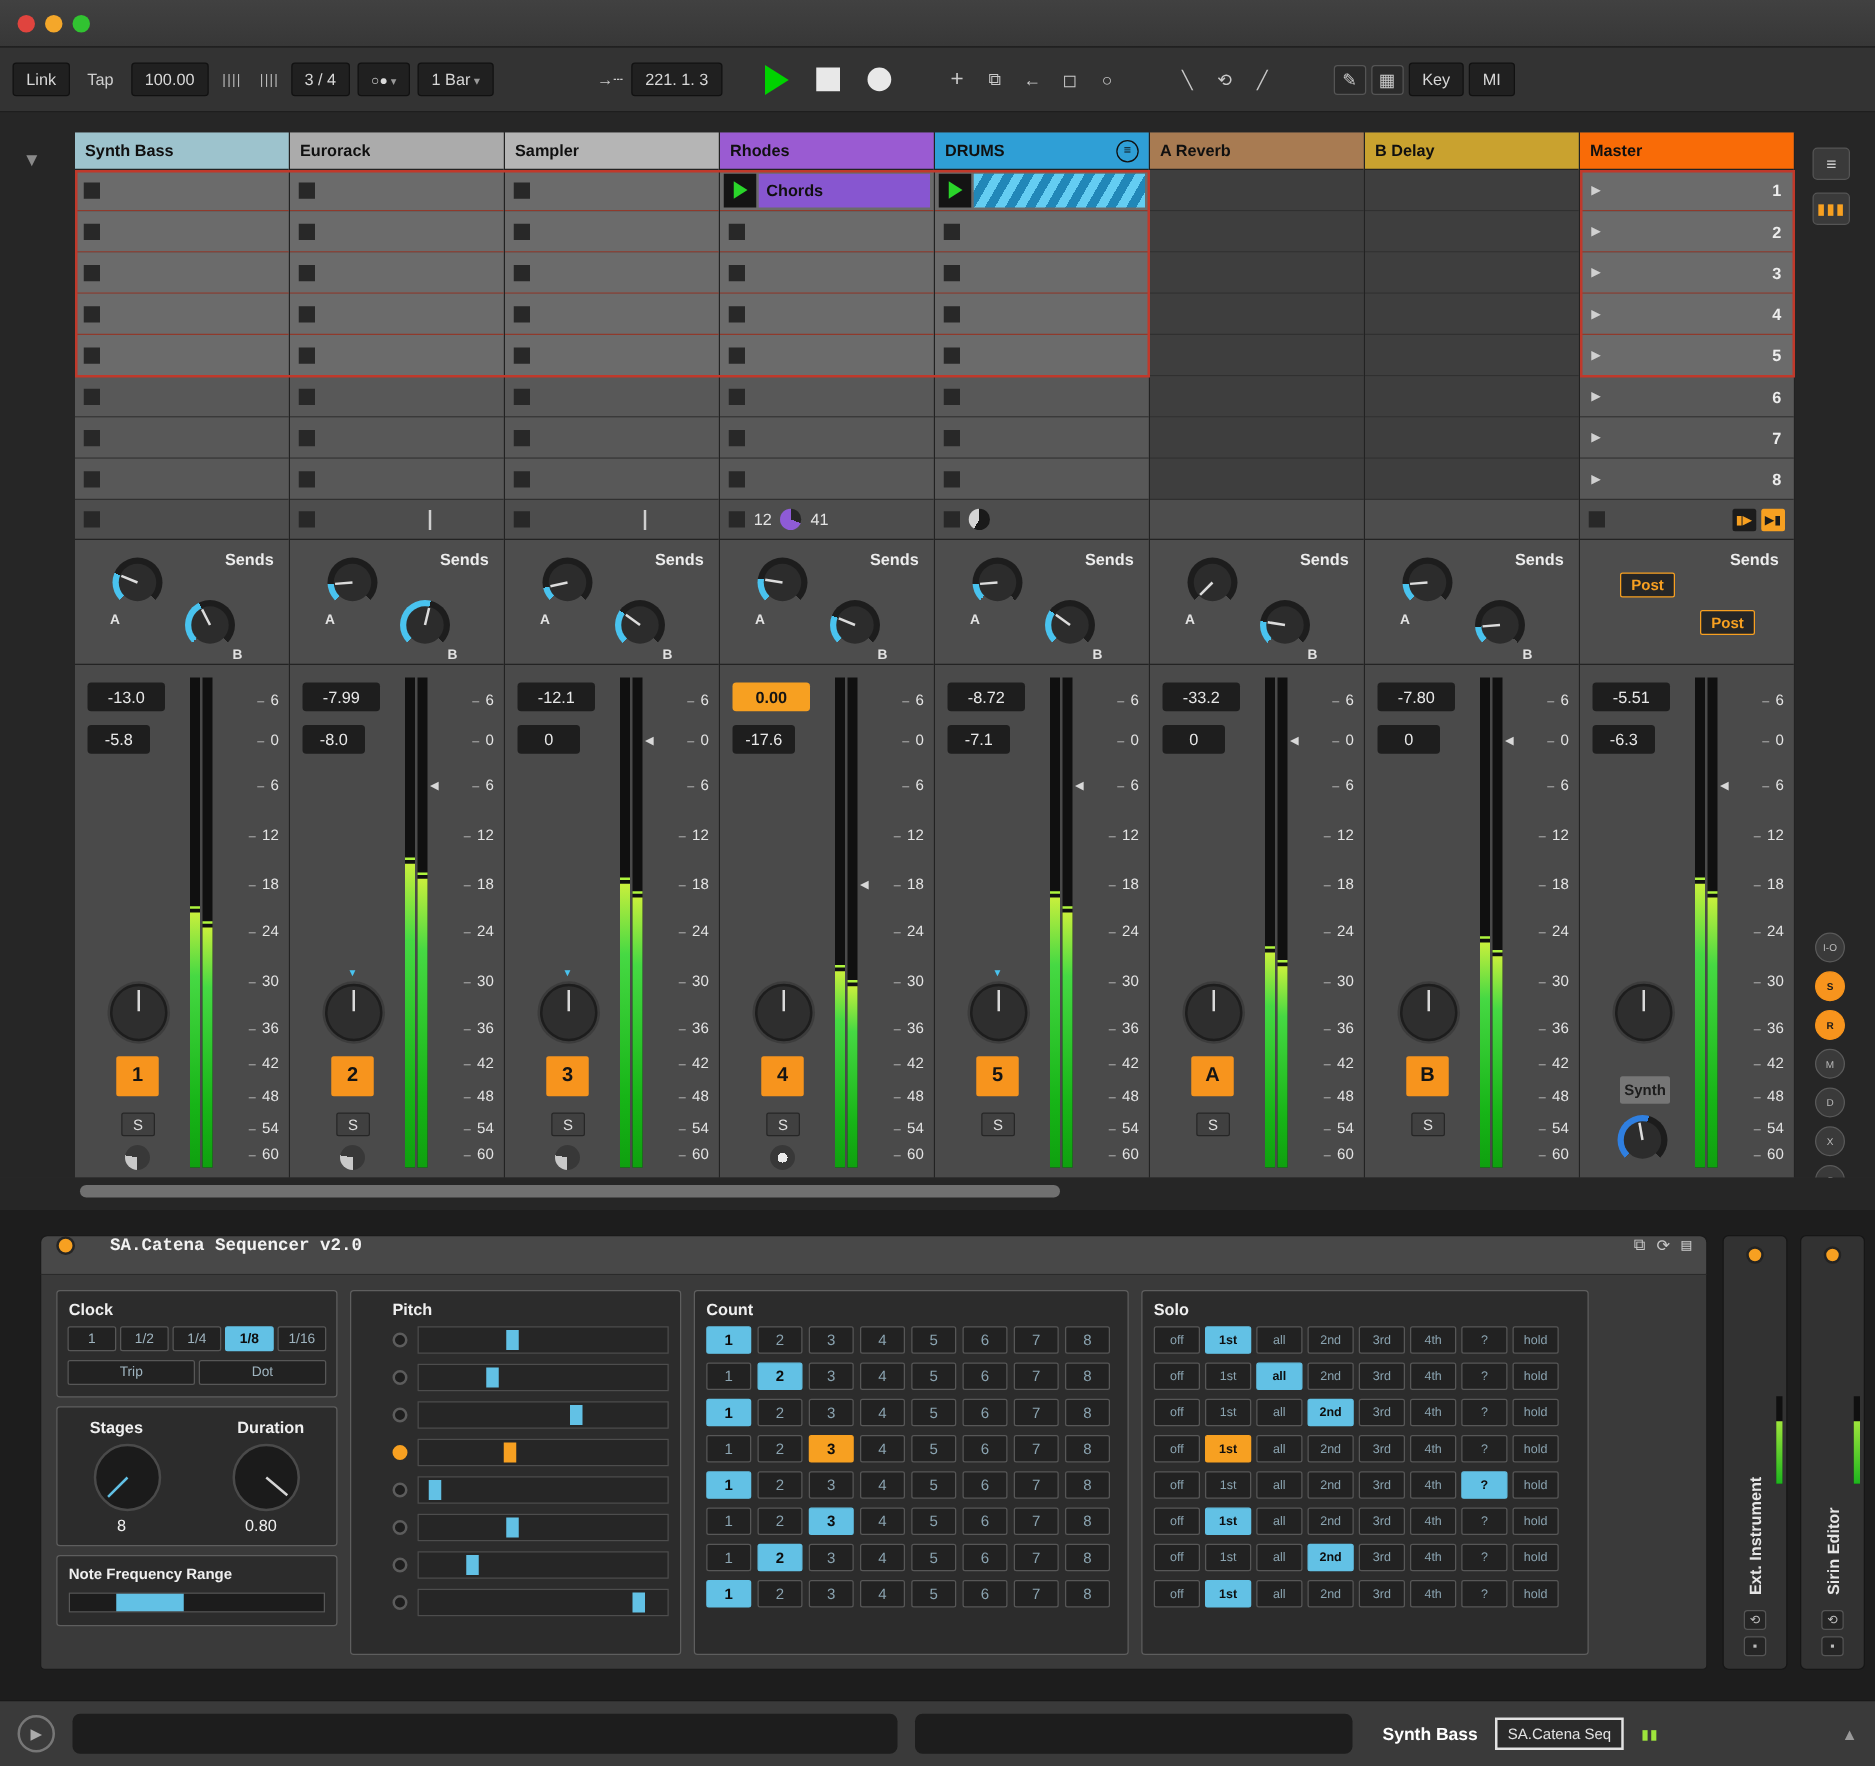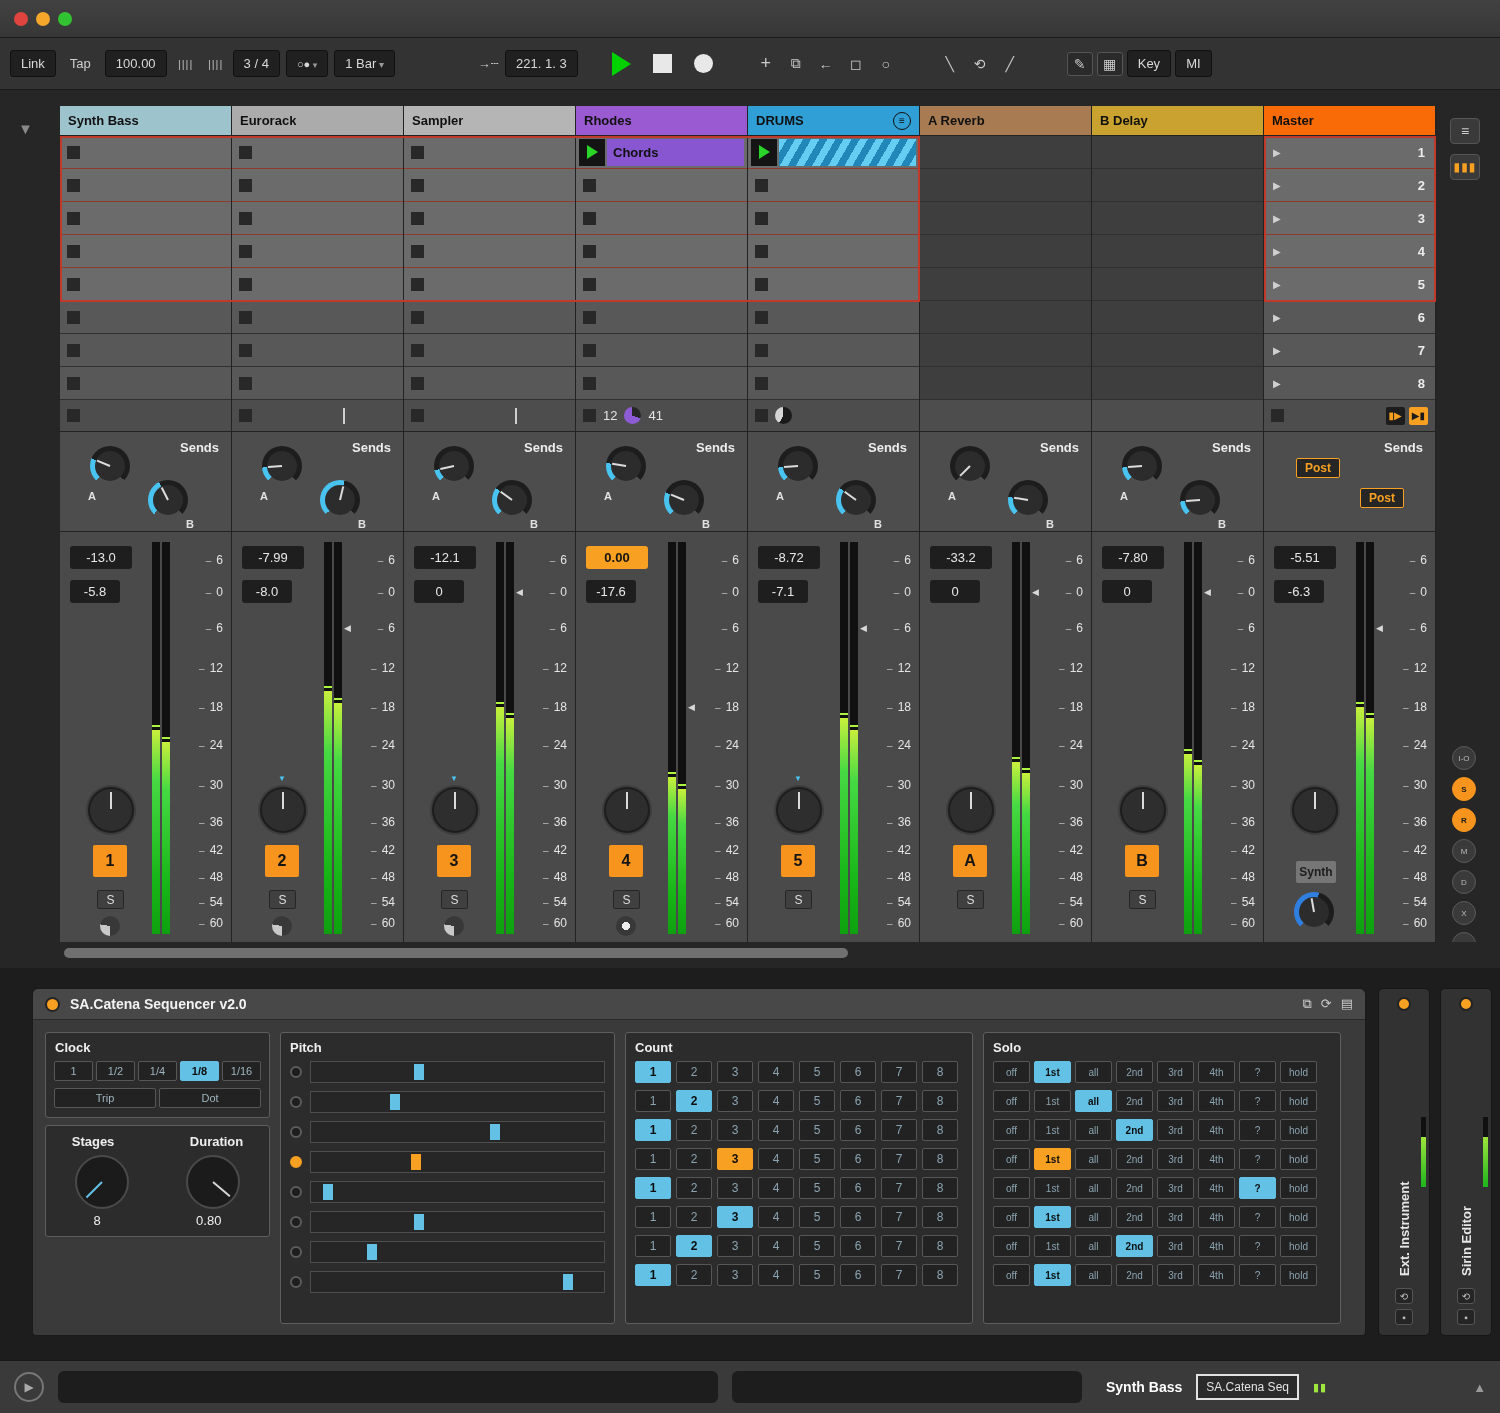--- a/index.html
+++ b/index.html
@@ -136,21 +136,21 @@
   .cue{position:absolute;left:30px;top:360px;width:40px;height:40px;}
   .cue .ring{background:conic-gradient(from 225deg,#2f7fe0 150deg,#1c1c1c 150deg 270deg,transparent 270deg);}
 
   
   .hscroll-row{height:26px;background:#262626;position:relative;flex:0 0 auto;}
   .hscroll-thumb{position:absolute;left:64px;top:6px;width:784px;height:10px;background:#707070;border-radius:5px;}
 
   
   .device-zone{height:392px;background:#1d1d1d;display:flex;align-items:flex-start;gap:12px;padding:20px 8px 0 32px;flex:0 0 auto;}
   .device-panel{width:1338px;}
-  .dev-title{height:32px;background:#484848;border-radius:6px 6px 0 0;display:flex;align-items:center;gap:10px;padding:0 12px;border:1px solid #1a1a1a;border-bottom:1px solid #2a2a2a;}
+  .dev-title{height:32px;background:#484848;border-radius:6px 6px 0 0;display:flex;align-items:flex-start;gap:28px;padding:0 12px;border:1px solid #1a1a1a;border-bottom:1px solid #2a2a2a;font-family:Liberation Mono, monospace;}
   .dev-dot{width:15px;height:15px;border-radius:50%;background:#f7a021;border:2px solid #252525;}
   .dev-name{color:#f2f2f2;font-weight:bold;font-size:14px;}
   .dev-icons{margin-left:auto;display:flex;gap:9px;color:#c9c9c9;font-size:13px;}
   .dev-body{background:#3a3a3a;border:1px solid #1a1a1a;border-top:none;border-radius:0 0 4px 4px;height:316px;display:flex;gap:10px;padding:12px;}
   .panel{background:#2c2c2c;border:1px solid #5e5e5e;border-radius:3px;height:292px;}
   .plabel{font-weight:bold;color:#efefef;font-size:13px;margin:7px 9px 6px;}
   .clockcol{width:225px;display:flex;flex-direction:column;gap:7px;background:none;border:none;}
   .subpanel{background:#2c2c2c;border:1px solid #5e5e5e;border-radius:3px;}
   .divrow{display:flex;gap:3px;margin:0 8px 7px;}
   .dbtn{flex:1;height:20px;background:#222;border:1px solid #575757;border-radius:2px;color:#9fb4bf;font-size:11px;display:flex;align-items:center;justify-content:center;}
@@ -161,21 +161,21 @@
   .sd-knobs{display:flex;justify-content:space-around;margin-top:6px;}
   .bigknob{width:54px;height:54px;border-radius:50%;background:#1b1b1b;position:relative;border:2px solid #4a4a4a;}
   .bkptr{position:absolute;left:calc(50% - 1px);top:50%;width:2px;height:22px;background:#d5d5d5;transform-origin:50% 0;}
   .bkptr.s{transform:rotate(45deg);background:#62c1e5;}
   .bkptr.d{transform:rotate(-50deg);}
   .sd-values{margin:4px 0 8px;}
   .nfr-label{font-weight:bold;color:#efefef;font-size:12px;margin:7px 9px 8px;}
   .nfr-slider{position:relative;height:16px;background:#1c1c1c;border:1px solid #575757;margin:0 9px 10px;}
   .nfr-fill{position:absolute;left:18%;width:27%;top:0;bottom:0;background:#62c1e5;}
 
-  .pitchp{width:335px;}
+  .pitchp{width:265px;padding-left:24px;}
   .prow{display:flex;align-items:center;gap:8px;margin:0 9px 8px;height:22px;}
   .pradio{width:12px;height:12px;border-radius:50%;background:#1e1e1e;border:2px solid #5c5c5c;flex:0 0 auto;}
   .pradio.on{background:#f7a021;border-color:#f7a021;}
   .ptrack{position:relative;flex:1;height:22px;background:#262626;border:1px solid #4d4d4d;}
   .phandle{position:absolute;top:2px;width:10px;height:16px;background:#62c1e5;}
   .phandle.on{background:#f7a021;}
 
   .countp{width:348px;}
   .crow{display:flex;gap:5px;margin:0 9px 7px;}
   .cbtn{width:36px;height:22px;background:#222;border:1px solid #575757;border-radius:2px;color:#8ba4b1;font-size:12px;display:flex;align-items:center;justify-content:center;}
@@ -938,20 +938,26 @@
                 </div>
               <div class="bigknob">
                   <div class="bkptr d"></div>
                 </div>
             </div>
             <div class="sd-values">
               <span>8</span>
               <span>0.80</span>
             </div>
           </div>
+          <div class="subpanel">
+            <div class="nfr-label">Note Frequency Range</div>
+            <div class="nfr-slider">
+              <div class="nfr-fill"></div>
+            </div>
+          </div>
         </div>
 
         <div class="panel pitchp">
           <div class="plabel">Pitch</div>
           <div id="pitch-rows">
               <div class="prow">
                 <span class="pradio"></span>
                 <div class="ptrack">
                   <span class="phandle" style="left: 35%;"></span>
                 </div>

